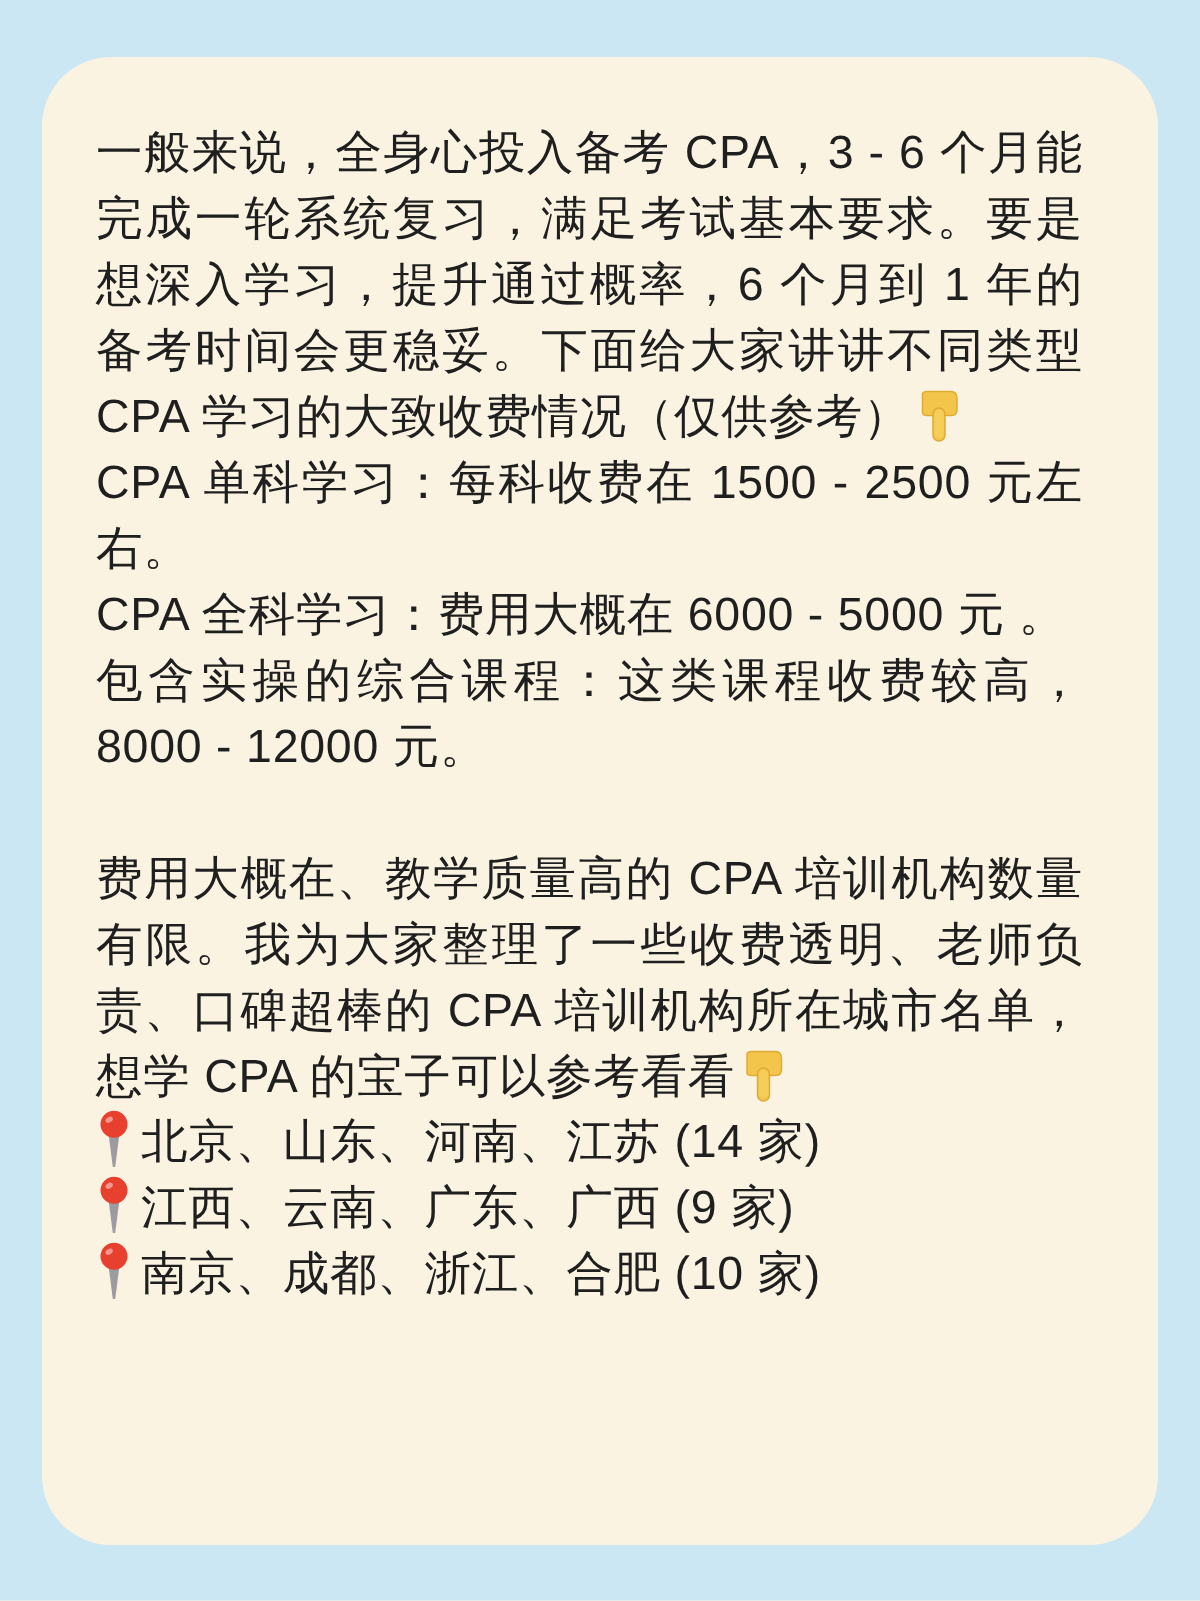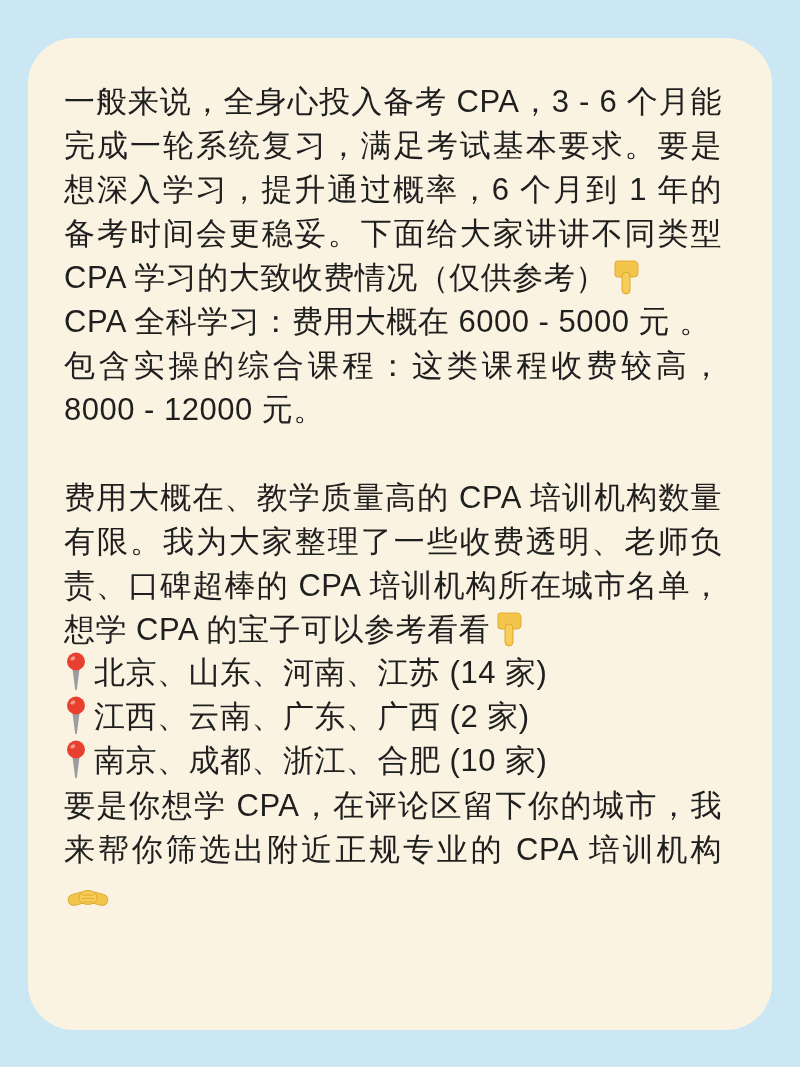--- a/index.html
+++ b/index.html
@@ -70,20 +70,21 @@
 
 <div class="page">
   <div class="card">
 
     <p class="para"><span>一般来说，全身心投入备考 CPA，3 - 6 个月能完成一轮系统复习，满足考试基本要求。要是想深入学习，提升通过概率，6 个月到 1 年的备考时间会更稳妥。下面给大家讲讲不同类型 CPA 学习的大致收费情况（仅供参考）</span><span class="emoji-inline"><svg width="32" height="36" viewBox="0 0 32 36">
             <path d="M5 3 Q5 1 8 1 L24 1 Q28 1 28 6 L28 13 Q28 17 24 17 L8 17 Q5 17 5 15 Z" fill="#f3c64b" stroke="#dfab35" stroke-width="1"></path>
             <rect x="12" y="12" width="8" height="22" rx="4" fill="#f3c64b" stroke="#dfab35" stroke-width="1"></rect>
             <rect x="13" y="13" width="6" height="19" rx="3" fill="#f6cd58"></rect>
           </svg></span></p>
 
+    <p class="para"><span>CPA 单科学习：每科收费在 1500 - 2500 元左右。</span></p>
     <p class="para"><span>CPA 全科学习：费用大概在 6000 - 5000 元 。</span></p>
     <p class="para"><span>包含实操的综合课程：这类课程收费较高，8000 - 12000 元。</span></p>
 
     <p class="para para-gap"><span>费用大概在、教学质量高的 CPA 培训机构数量有限。我为大家整理了一些收费透明、老师负责、口碑超棒的 CPA 培训机构所在城市名单，想学 CPA 的宝子可以参考看看</span><span class="emoji-inline"><svg width="32" height="36" viewBox="0 0 32 36">
             <path d="M5 3 Q5 1 8 1 L24 1 Q28 1 28 6 L28 13 Q28 17 24 17 L8 17 Q5 17 5 15 Z" fill="#f3c64b" stroke="#dfab35" stroke-width="1"></path>
             <rect x="12" y="12" width="8" height="22" rx="4" fill="#f3c64b" stroke="#dfab35" stroke-width="1"></rect>
             <rect x="13" y="13" width="6" height="19" rx="3" fill="#f6cd58"></rect>
           </svg></span></p>
 
     <div class="city-list">
@@ -94,33 +95,27 @@
               <ellipse cx="8.8" cy="6.5" rx="2.6" ry="1.8" fill="#f4978c" transform="rotate(-30 8.8 6.5)"></ellipse>
             </svg></span>
         <span class="city-text">北京、山东、河南、江苏 (14 家)</span>
       </div>
       <div class="city-row">
         <span class="pin"><svg width="24" height="40" viewBox="0 0 24 40">
               <path d="M8.5 17 L15.5 17 L12.8 38 L11.2 38 Z" fill="#9b9ba1"></path>
               <circle cx="12" cy="9.5" r="9" fill="#e8402f"></circle>
               <ellipse cx="8.8" cy="6.5" rx="2.6" ry="1.8" fill="#f4978c" transform="rotate(-30 8.8 6.5)"></ellipse>
             </svg></span>
-        <span class="city-text">江西、云南、广东、广西 (2 家)</span>
+        <span class="city-text">江西、云南、广东、广西 (9 家)</span>
       </div>
       <div class="city-row">
         <span class="pin"><svg width="24" height="40" viewBox="0 0 24 40">
               <path d="M8.5 17 L15.5 17 L12.8 38 L11.2 38 Z" fill="#9b9ba1"></path>
               <circle cx="12" cy="9.5" r="9" fill="#e8402f"></circle>
               <ellipse cx="8.8" cy="6.5" rx="2.6" ry="1.8" fill="#f4978c" transform="rotate(-30 8.8 6.5)"></ellipse>
             </svg></span>
         <span class="city-text">南京、成都、浙江、合肥 (10 家)</span>
       </div>
     </div>
 
-    <p class="para"><span>要是你想学 CPA，在评论区留下你的城市，我来帮你筛选出附近正规专业的 CPA 培训机构</span><span class="emoji-inline"><svg width="42" height="28" viewBox="0 0 42 28">
-            <rect x="1" y="9" width="22" height="11" rx="5.5" fill="#f3c64b" stroke="#dfab35" stroke-width="1" transform="rotate(-14 12 14.5)"></rect>
-            <rect x="19" y="9" width="22" height="11" rx="5.5" fill="#f3c64b" stroke="#dfab35" stroke-width="1" transform="rotate(14 30 14.5)"></rect>
-            <ellipse cx="21" cy="13.5" rx="9" ry="7" fill="#f6cd58" stroke="#dfab35" stroke-width="1"></ellipse>
-            <path d="M15 11 L27 11 M14.5 14.5 L27.5 14.5 M15.5 18 L26.5 18" stroke="#dfab35" stroke-width="1" fill="none"></path>
-          </svg></span></p>
 
   </div>
 </div>
 
 </body></html>

